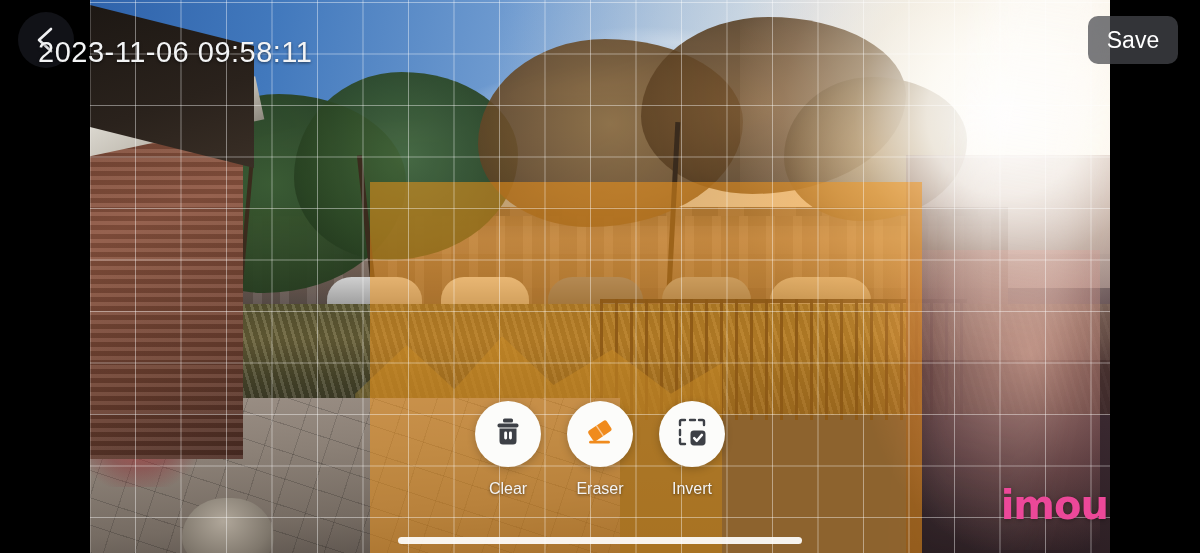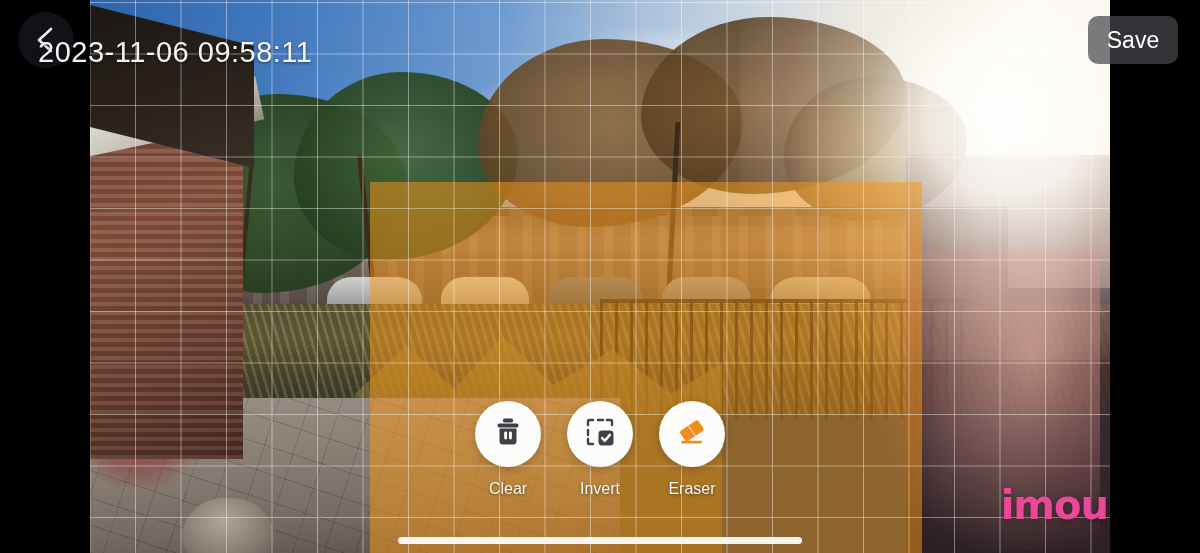--- a/index.html
+++ b/index.html
@@ -316,20 +316,35 @@
           <svg width="30" height="32" viewBox="0 0 30 32" aria-hidden="true">
             <rect x="10" y="2.5" width="10" height="4" rx="1.6" fill="#3d4046"></rect>
             <rect x="4.5" y="7.5" width="21" height="4" rx="1.8" fill="#3d4046"></rect>
             <path d="M6.5 12.5 h17 v12.5 a3.5 3.5 0 0 1 -3.5 3.5 h-10 a3.5 3.5 0 0 1 -3.5 -3.5 z" fill="#3d4046"></path>
             <rect x="11.2" y="15.5" width="2.9" height="8" rx="1.4" fill="#ffffff"></rect>
             <rect x="16.0" y="15.5" width="2.9" height="8" rx="1.4" fill="#ffffff"></rect>
           </svg>
         </span>
       </div>
       <div class="tool-label">Clear</div>
+    </div>
+
+    <div class="tool">
+      <div class="tool-circle">
+        <span>
+          <svg width="32" height="32" viewBox="0 0 32 32" aria-hidden="true">
+            <g transform="rotate(-34 16 15)">
+              <rect x="5" y="8.5" width="22" height="12.5" rx="2.6" fill="#f08b1d"></rect>
+              <path d="M16 8.5 V21" stroke="#ffffff" stroke-width="1.4" opacity=".55"></path>
+            </g>
+            <path d="M6.5 26.2 H24.5" stroke="#f08b1d" stroke-width="2.8" stroke-linecap="round"></path>
+          </svg>
+        </span>
+      </div>
+      <div class="tool-label">Eraser</div>
     </div>
 
     <div class="tool">
       <div class="tool-circle">
         <span>
           <svg width="32" height="32" viewBox="0 0 32 32" aria-hidden="true">
             <g stroke="#3d4046" stroke-width="2.4" stroke-linecap="round" fill="none">
               <path d="M4 9 V5.6 A1.6 1.6 0 0 1 5.6 4 H9"></path>
               <path d="M23 4 H26.4 A1.6 1.6 0 0 1 28 5.6 V9"></path>
               <path d="M4 14 V19"></path>
@@ -337,34 +352,19 @@
               <path d="M4 23 V26.4 A1.6 1.6 0 0 0 5.6 28 H9"></path>
             </g>
             <rect x="14.5" y="14.5" width="15" height="15" rx="3.4" fill="#3d4046"></rect>
             <path d="M18.2 22.2 L20.8 24.8 L25.9 18.9" stroke="#ffffff" stroke-width="2.5" fill="none" stroke-linecap="round" stroke-linejoin="round"></path>
           </svg>
         </span>
       </div>
       <div class="tool-label">Invert</div>
     </div>
 
-    <div class="tool">
-      <div class="tool-circle">
-        <span>
-          <svg width="32" height="32" viewBox="0 0 32 32" aria-hidden="true">
-            <g transform="rotate(-34 16 15)">
-              <rect x="5" y="8.5" width="22" height="12.5" rx="2.6" fill="#f08b1d"></rect>
-              <path d="M16 8.5 V21" stroke="#ffffff" stroke-width="1.4" opacity=".55"></path>
-            </g>
-            <path d="M6.5 26.2 H24.5" stroke="#f08b1d" stroke-width="2.8" stroke-linecap="round"></path>
-          </svg>
-        </span>
-      </div>
-      <div class="tool-label">Eraser</div>
-    </div>
-
   </div>
 
   <div id="logo">imou</div>
 
   <div id="home-indicator"></div>
 
 </div>
 
 </body></html>

